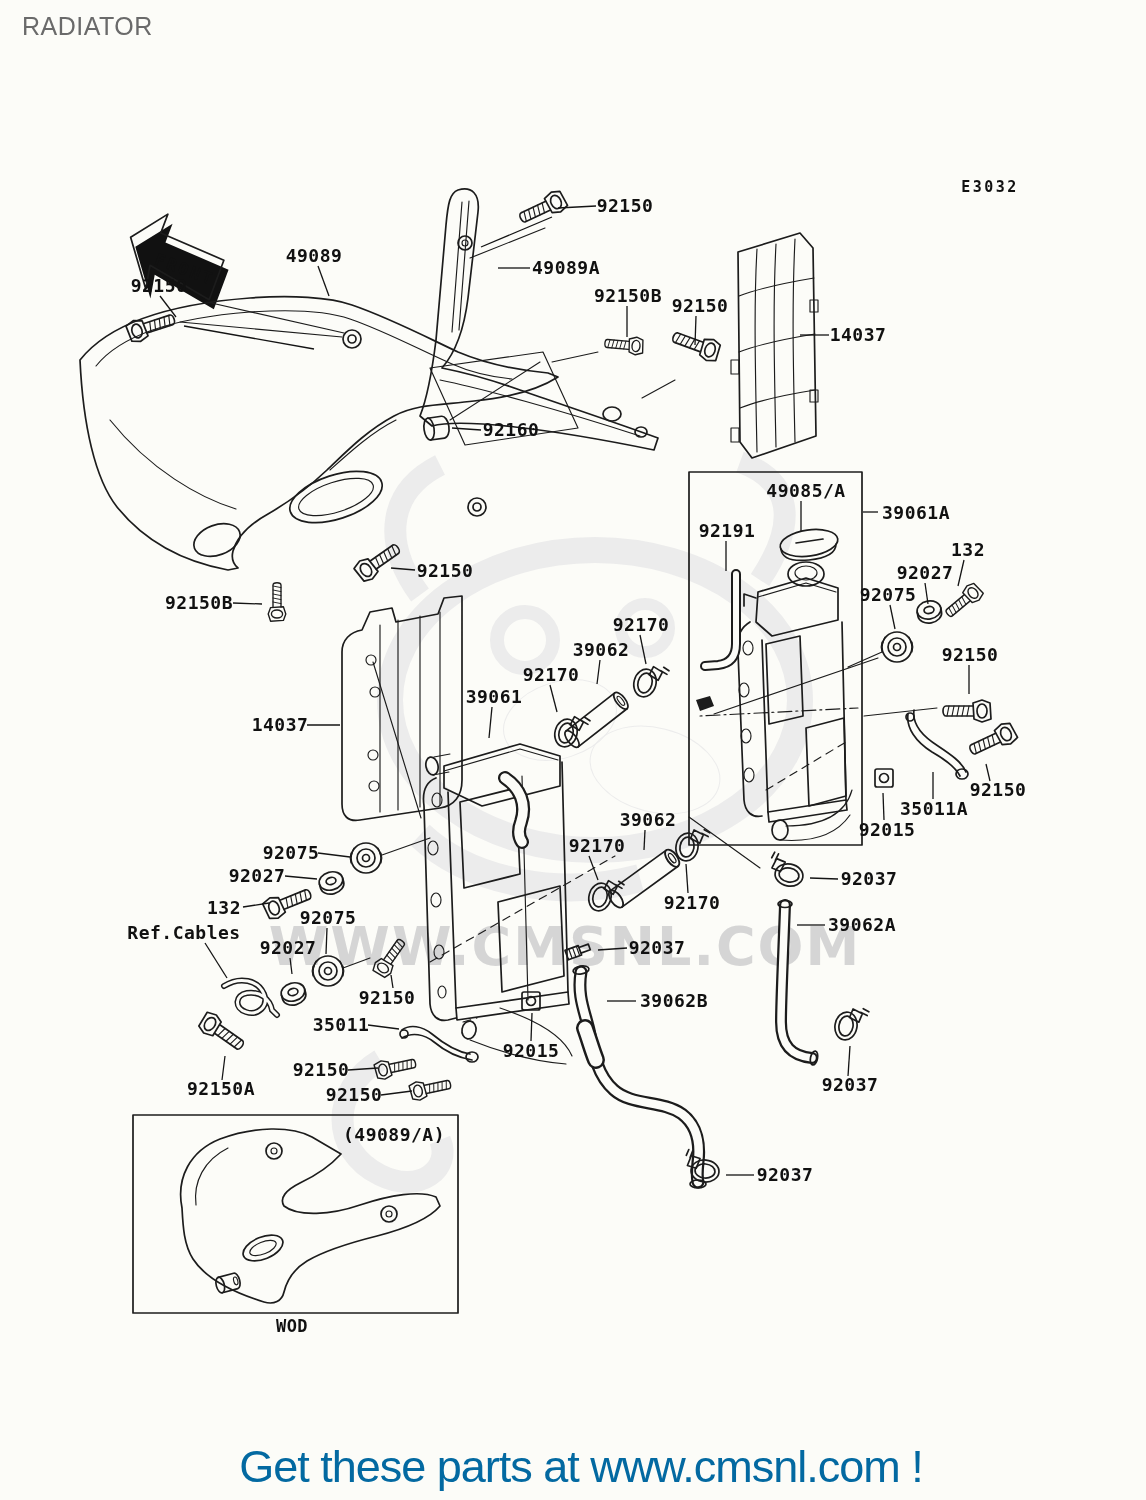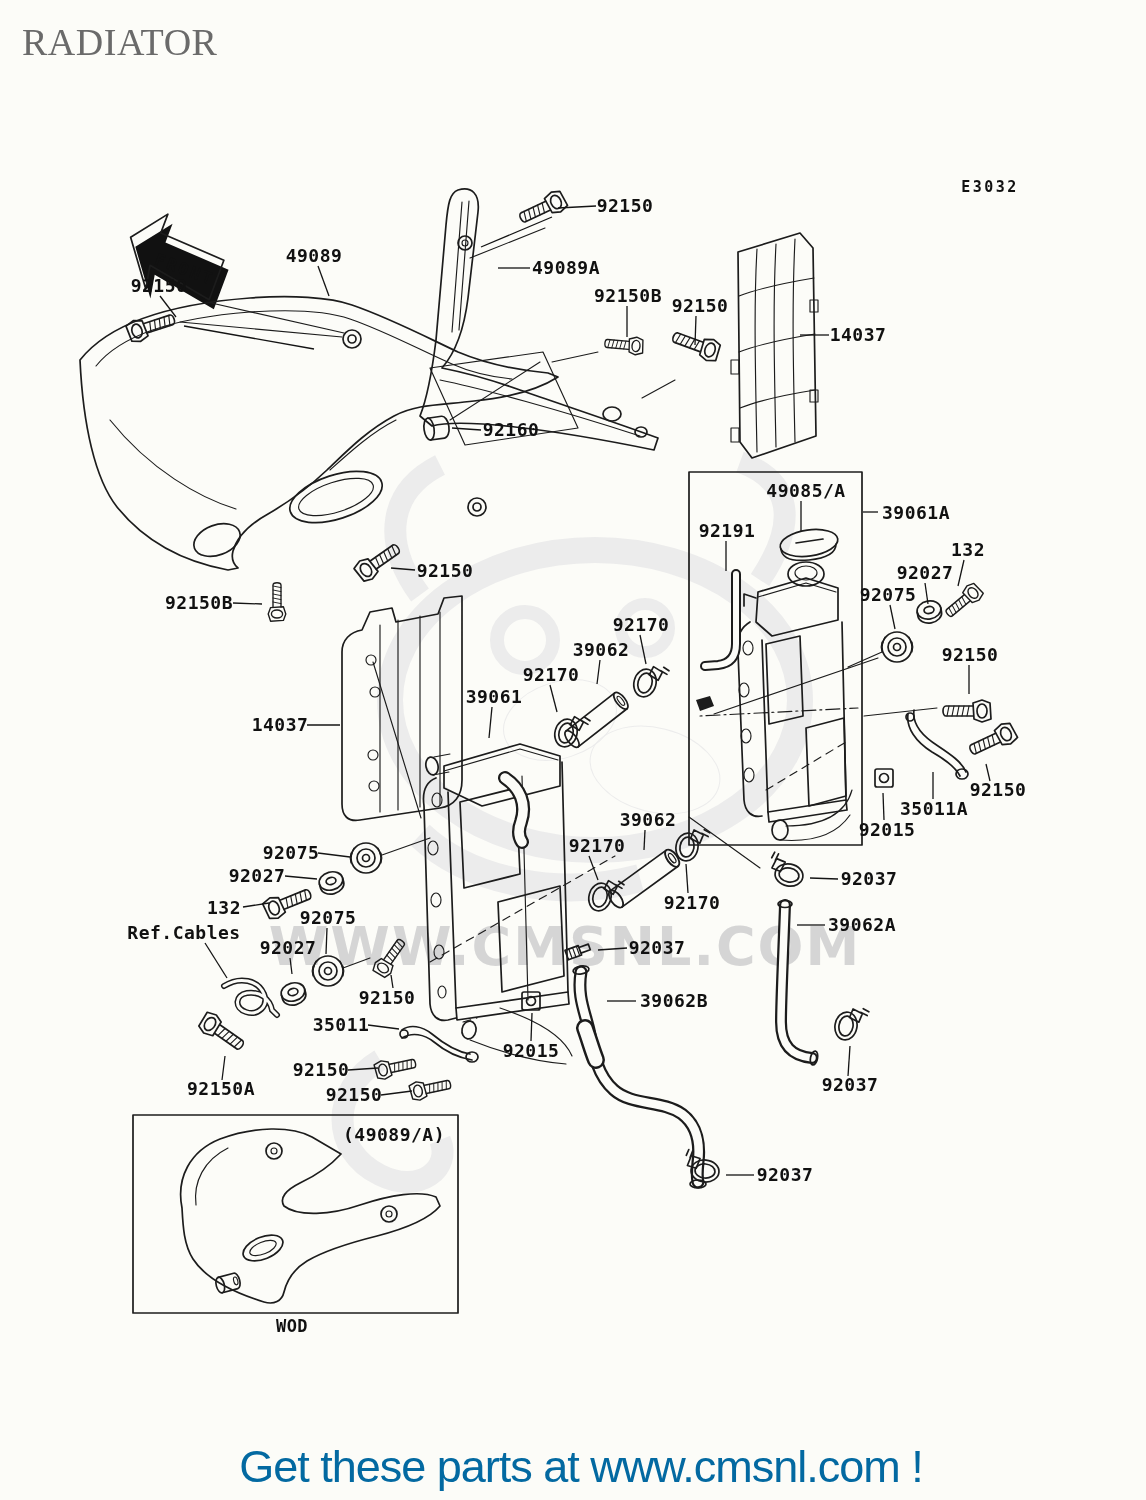--- a/index.html
+++ b/index.html
@@ -1,20 +1,20 @@
 <!DOCTYPE html>
 <html><head>
 <meta charset="utf-8">
 <style>
   html,body{margin:0;padding:0;}
   body{width:1146px;height:1500px;position:relative;background:#fcfcf8;overflow:hidden;
        font-family:"DejaVu Sans",sans-serif;}
   #stage{position:absolute;inset:0;}
-  .page-title{position:absolute;left:22px;top:20px;font-family:Liberation Serif, serif;
-       font-size:38px;color:#6a6a6a;letter-spacing:.5px;}
+  .page-title{position:absolute;left:22px;top:12px;font-family:Liberation Sans, sans-serif;
+       font-size:25px;color:#6a6a6a;letter-spacing:.5px;}
   .footer{position:absolute;left:0;top:1441px;width:100%;text-align:center;
        font-family:"Liberation Sans",sans-serif;font-size:45px;font-weight:500;
        color:#0369a1;letter-spacing:-1px;white-space:nowrap;padding-left:8px;}
   svg{position:absolute;left:0;top:0;}
   .art{stroke:#1c1c1c;stroke-width:1.7;fill:none;stroke-linecap:round;stroke-linejoin:round;}
   .thin{stroke-width:1.15;}
   .plabel{font-family:"DejaVu Sans Mono",monospace;font-weight:bold;fill:#111;text-anchor:middle;}
   .leader{stroke:#141414;stroke-width:1.3;}
   .wm{stroke:#ececec;fill:none;}
   .wmtext{font-family:"DejaVu Sans",sans-serif;font-weight:bold;fill:#d5d5d5;

